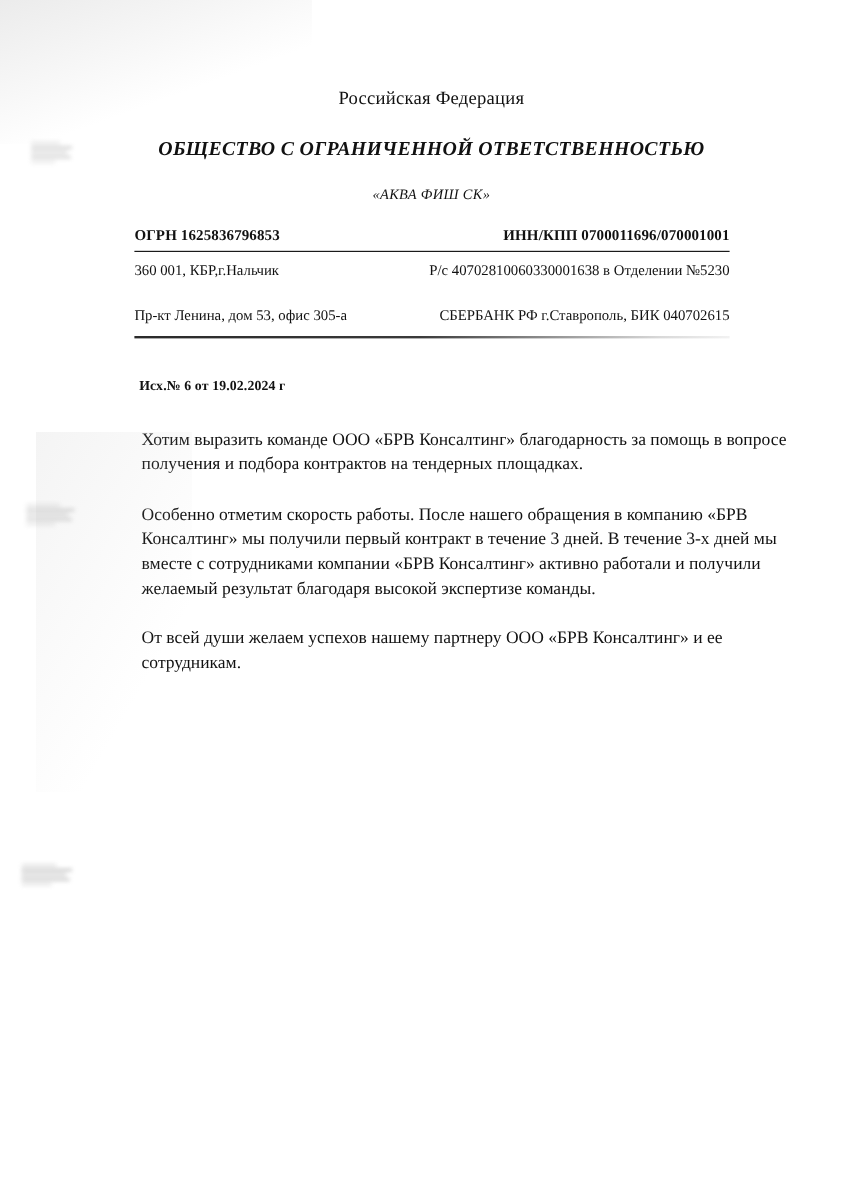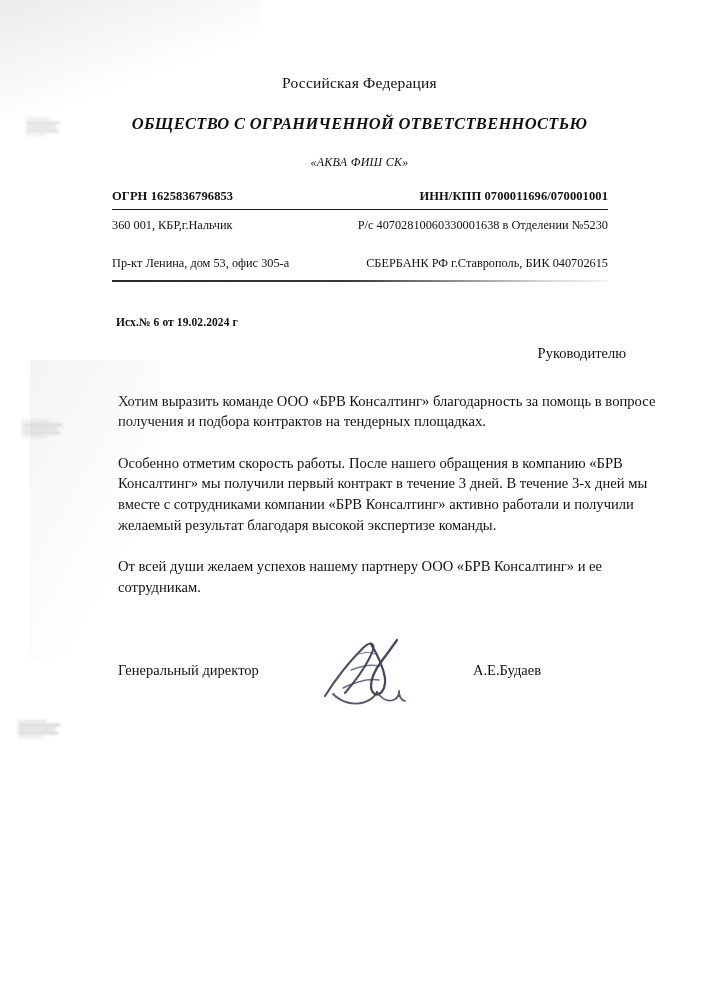--- a/index.html
+++ b/index.html
@@ -238,44 +238,21 @@
     </div>
     <div class="req-row plain">
       <div class="req-left">Пр-кт Ленина, дом 53, офис 305-а</div>
       <div class="req-right">СБЕРБАНК РФ г.Ставрополь, БИК 040702615</div>
     </div>
     <div class="rule fade"></div>
   </div>
 
   <div class="ref">Исх.№ 6 от 19.02.2024 г</div>
 
-  <div class="addressee">Руководителю</div>
 
   <div class="body">
     <p class="para">Хотим выразить команде ООО «БРВ Консалтинг» благодарность за помощь в вопросе получения и подбора контрактов на тендерных площадках.</p>
     <p class="para">Особенно отметим скорость работы. После нашего обращения в компанию «БРВ Консалтинг» мы получили первый контракт в течение 3 дней. В течение 3-х дней мы вместе с сотрудниками компании «БРВ Консалтинг» активно работали и получили желаемый результат благодаря высокой экспертизе команды.</p>
     <p class="para">От всей души желаем успехов нашему партнеру ООО «БРВ Консалтинг» и ее сотрудникам.</p>
   </div>
 
-  <div class="sign">
-    <div class="sign-title">Генеральный директор</div>
-
-    <div class="sign-mark">
-      <svg viewBox="0 0 120 72" width="120" height="72" aria-hidden="true">
-        <g fill="none" stroke="#3a3f52" stroke-linecap="round" stroke-linejoin="round">
-          <path d="M12 60 C 22 44, 36 26, 50 12 C 54 8, 58 6, 60 9 C 62 12, 58 20, 52 30
-                   C 46 40, 38 50, 32 57" stroke-width="2.1" opacity=".92"></path>
-          <path d="M58 8 C 64 18, 70 30, 72 42 C 73 50, 70 56, 66 58 C 62 60, 58 56, 58 50
-                   C 58 42, 62 34, 68 26 C 74 18, 80 10, 84 4" stroke-width="2.3" opacity=".95"></path>
-          <path d="M30 52 C 42 46, 56 42, 66 44" stroke-width="1.5" opacity=".75"></path>
-          <path d="M38 34 C 48 30, 58 28, 66 30" stroke-width="1.4" opacity=".7"></path>
-          <path d="M20 58 C 28 66, 40 70, 52 66 C 58 64, 62 60, 64 56" stroke-width="1.9" opacity=".85"></path>
-          <path d="M64 56 C 68 62, 74 66, 80 64 C 84 63, 86 59, 86 55
-                   C 86 60, 88 64, 92 65" stroke-width="1.8" opacity=".85"></path>
-          <path d="M46 18 C 52 16, 58 16, 62 18" stroke-width="1.2" opacity=".6"></path>
-        </g>
-      </svg>
-    </div>
-
-    <div class="sign-name">А.Е.Будаев</div>
-  </div>
 
 </div>
 
 </body></html>

